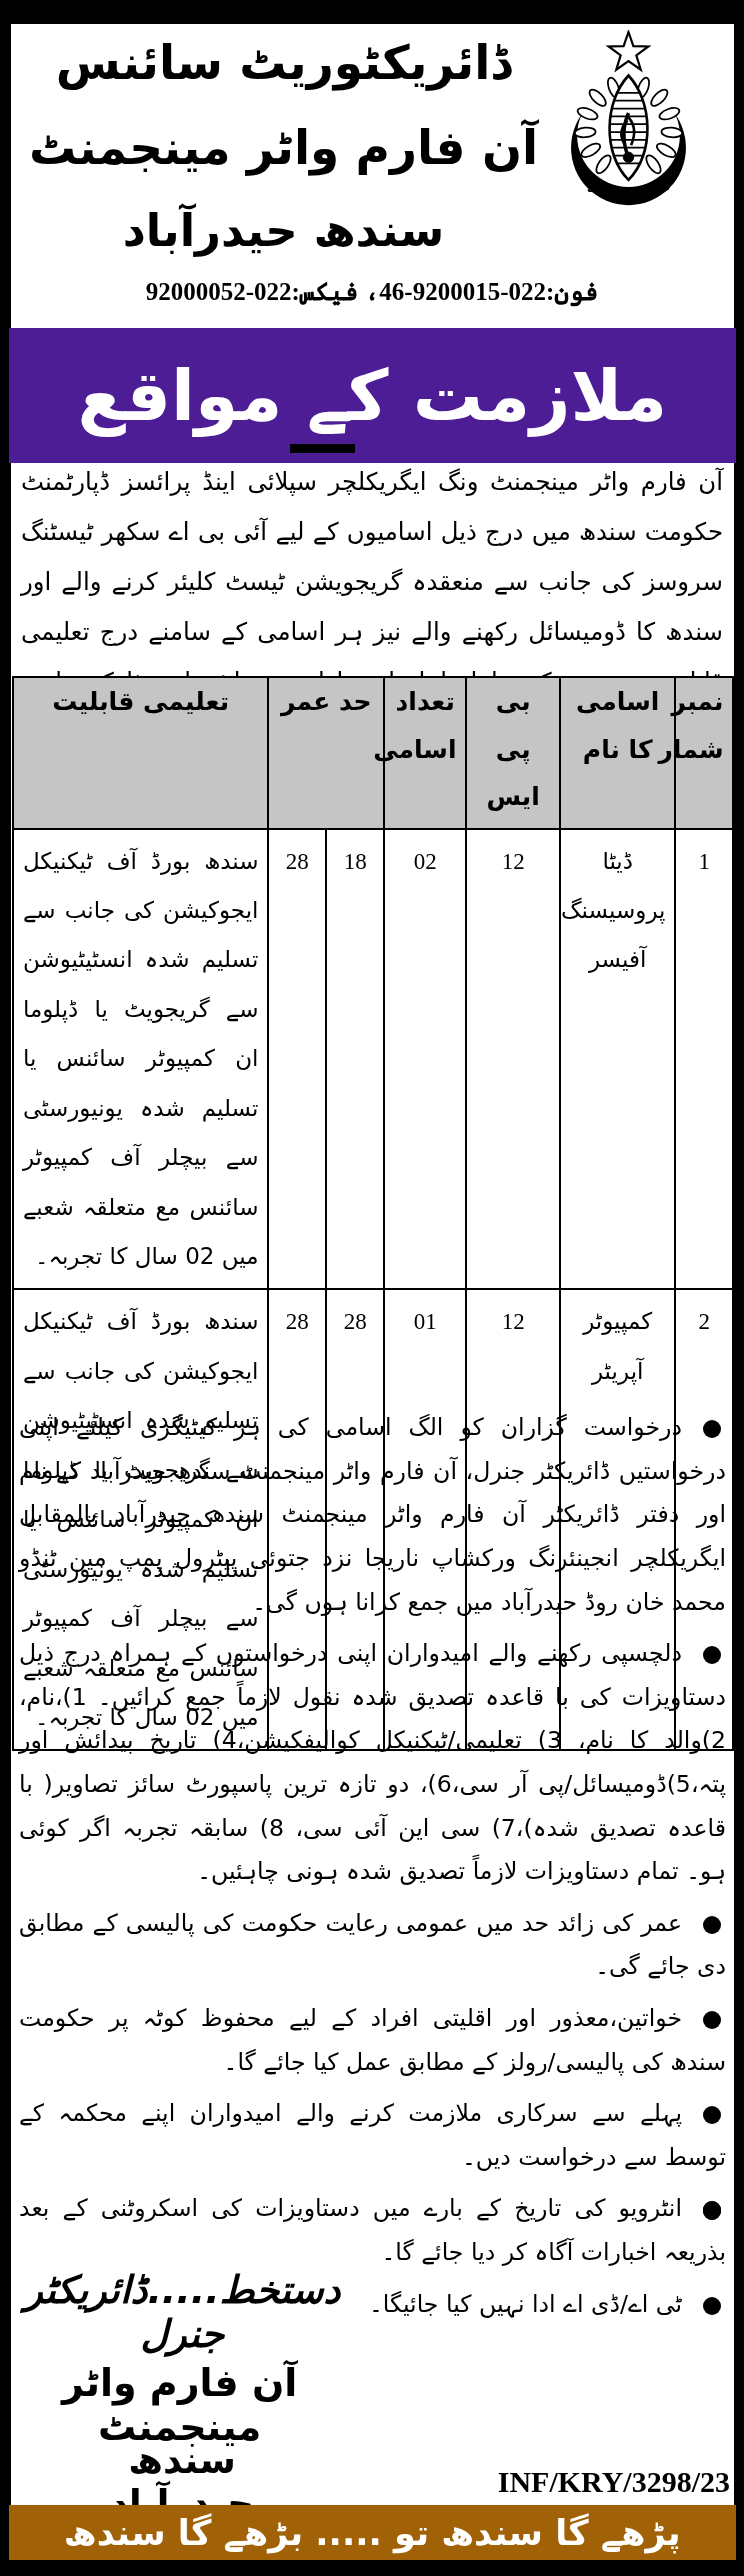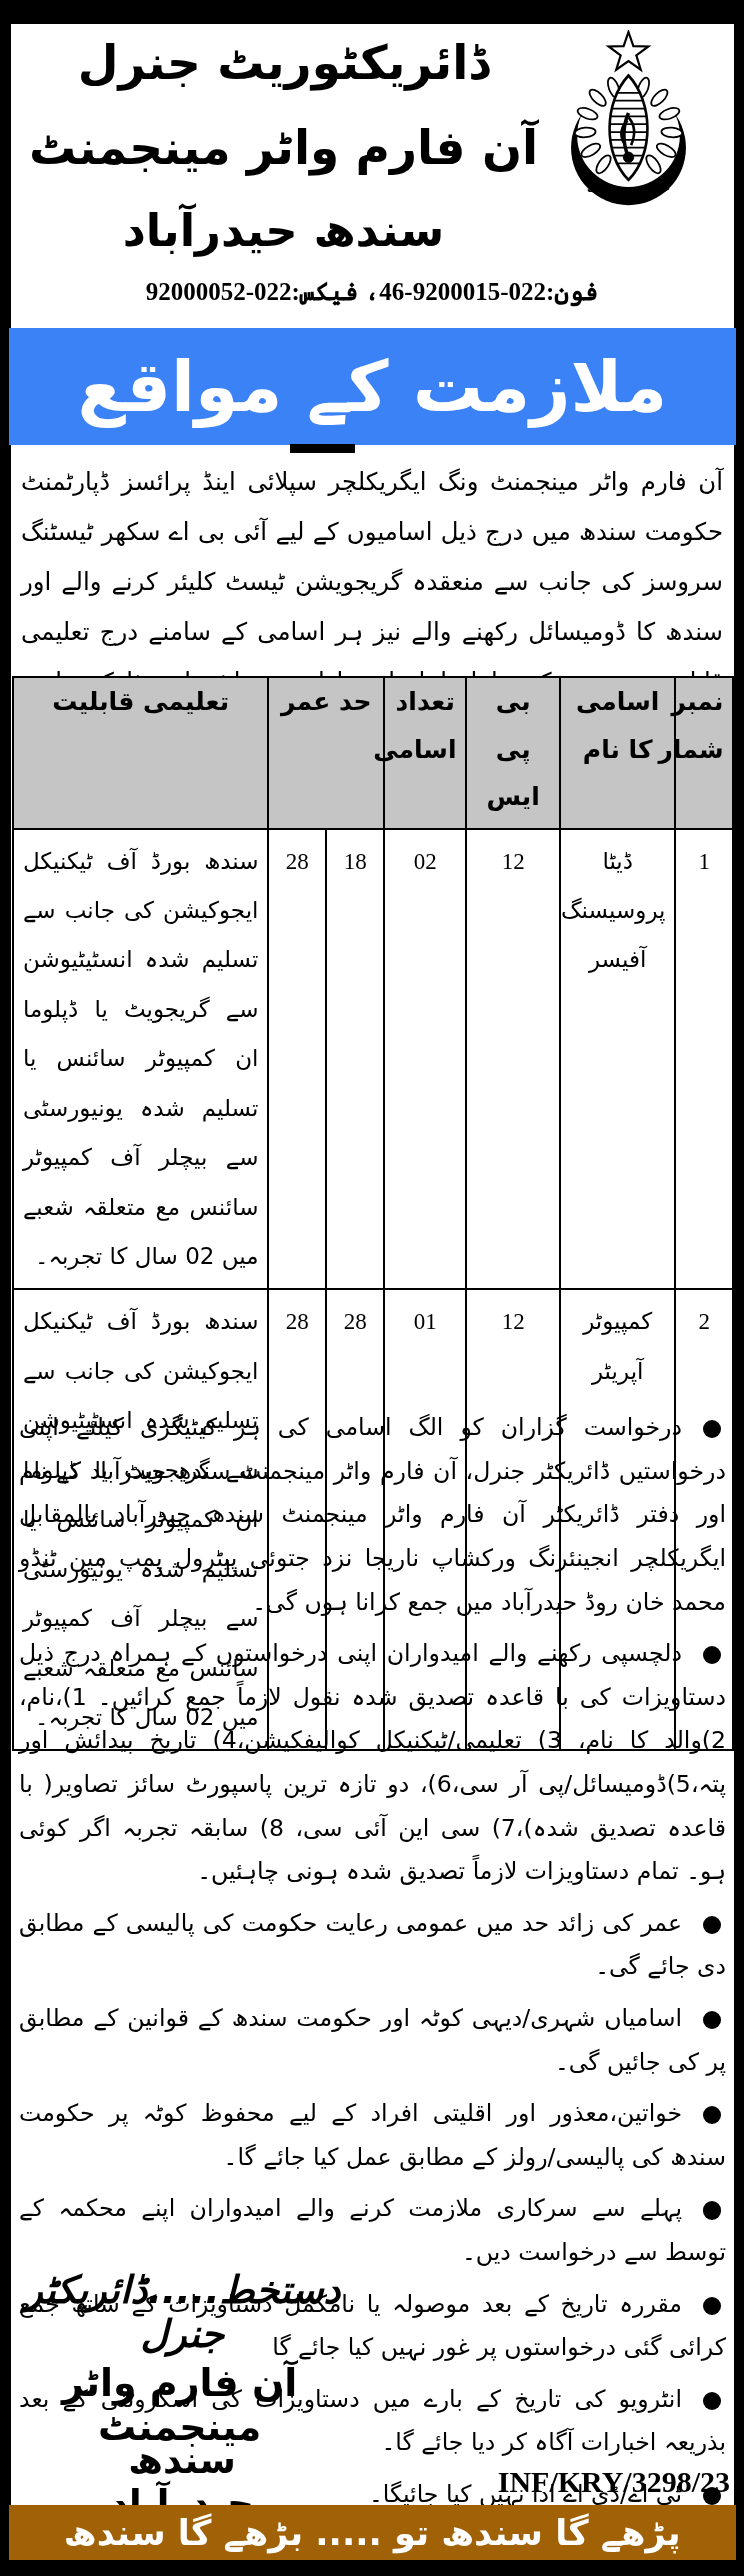--- a/index.html
+++ b/index.html
@@ -15,21 +15,21 @@
   
   .org-line{left:26px;width:515px;text-align:center;font-weight:bold;line-height:1.1;}
   .org1{top:37px;font-size:47px;}
   .org2{top:122px;font-size:47px;}
   .org3{top:206px;font-size:45px;}
   .phone-line{left:21px;top:277px;width:702px;text-align:center;
               font-size:25px;font-weight:bold;font-family:Liberation Serif, serif;}
   .logo-box{top:30px;right:45px;width:141px;height:185px;}
 
   
-  .banner{left:8.7px;top:328px;width:727px;height:117px;background:#3b82f6;color:#fff;
+  .banner{left:8.7px;top:328px;width:727px;height:135px;background:#4c1d95;color:#fff;
           display:flex;align-items:center;justify-content:center;
           font-size:70px;font-weight:bold;}
   .banner-tab{left:290px;top:444px;width:65px;height:8.7px;background:#000;}
 
   
   .intro{left:21px;top:457px;width:702px;font-size:24.4px;line-height:2.05;
          text-align:justify;}
 
   
   table.vac{left:12.2px;top:676px;position:absolute;border-collapse:collapse;
@@ -66,21 +66,21 @@
   svg .ln{stroke:#000;fill:none;}
 </style>
 </head>
 <body>
 
 <div class="abs frame-top"></div>
 <div class="abs frame-bottom"></div>
 <div class="abs frame-left"></div>
 <div class="abs frame-right"></div>
 
-<div class="abs org-line org1">ڈائریکٹوریٹ جنرل</div>
+<div class="abs org-line org1">ڈائریکٹوریٹ سائنس</div>
 <div class="abs org-line org2">آن فارم واٹر مینجمنٹ</div>
 <div class="abs org-line org3">سندھ حیدرآباد</div>
 <div class="abs phone-line">فون:022-9200015-46، فیکس:022-92000052</div>
 
 <div class="abs logo-box">
   <svg width="141" height="185" viewBox="0 0 162 212" xmlns="http://www.w3.org/2000/svg">
 
     <polygon points="81,2 86.6,18.3 103.8,18.6 90,28.9 95.1,45.4 81,35.5 66.9,45.4 72,28.9 58.2,18.6 75.4,18.3" fill="#fff" stroke="#000" stroke-width="2.5"></polygon>
 
     <circle cx="81" cy="135" r="66" fill="#000"></circle>
@@ -171,24 +171,23 @@
     <td class="num">28</td>
     <td class="qual">سندھ بورڈ آف ٹیکنیکل ایجوکیشن کی جانب سے تسلیم شدہ انسٹیٹیوشن سے گریجویٹ یا ڈپلوما ان کمپیوٹر سائنس یا تسلیم شدہ یونیورسٹی سے بیچلر آف کمپیوٹر سائنس مع متعلقہ شعبے میں 02 سال کا تجربہ۔</td>
   </tr>
 </tbody>
   </table>
 
 <div class="abs bullets">
   <div class="bullet"><span class="dot"></span><span>درخواست گزاران کو الگ اسامی کی ہر کیٹیگری کیلئے اپنی درخواستیں ڈائریکٹر جنرل، آن فارم واٹر مینجمنٹ سندھ حیدرآباد کے نام اور دفتر ڈائریکٹر آن فارم واٹر مینجمنٹ سندھ حیدرآباد بالمقابل ایگریکلچر انجینئرنگ ورکشاپ ناریجا نزد جتوئی پیٹرول پمپ مین ٹنڈو محمد خان روڈ حیدرآباد میں جمع کرانا ہوں گی۔</span></div>
   <div class="bullet"><span class="dot"></span><span>دلچسپی رکھنے والے امیدواران اپنی درخواستوں کے ہمراہ درج ذیل دستاویزات کی با قاعدہ تصدیق شدہ نقول لازماً جمع کرائیں۔ 1)،نام، 2)والد کا نام، 3) تعلیمی/ٹیکنیکل کوالیفکیشن،4) تاریخ پیدائش اور پتہ،5)ڈومیسائل/پی آر سی،6)، دو تازہ ترین پاسپورٹ سائز تصاویر( با قاعدہ تصدیق شدہ)،7) سی این آئی سی، 8) سابقہ تجربہ اگر کوئی ہو۔ تمام دستاویزات لازماً تصدیق شدہ ہونی چاہئیں۔</span></div>
   <div class="bullet"><span class="dot"></span><span>عمر کی زائد حد میں عمومی رعایت حکومت کی پالیسی کے مطابق دی جائے گی۔</span></div>
-  <div class="bullet"><span class="dot"></span><span>اسامیاں شہری/دیہی کوٹہ اور حکومت سندھ کے قوانین کے مطابق پر کی جائیں گی۔</span></div>
   <div class="bullet"><span class="dot"></span><span>خواتین،معذور اور اقلیتی افراد کے لیے محفوظ کوٹہ پر حکومت سندھ کی پالیسی/رولز کے مطابق عمل کیا جائے گا۔</span></div>
   <div class="bullet"><span class="dot"></span><span>پہلے سے سرکاری ملازمت کرنے والے امیدواران اپنے محکمہ کے توسط سے درخواست دیں۔</span></div>
-  <div class="bullet"><span class="dot"></span><span>مقررہ تاریخ کے بعد موصولہ یا نامکمل دستاویزات کے ساتھ جمع کرائی گئی درخواستوں پر غور نہیں کیا جائے گا</span></div>
+  <div class="bullet"><span class="dot"></span></div>
   <div class="bullet"><span class="dot"></span><span>انٹرویو کی تاریخ کے بارے میں دستاویزات کی اسکروٹنی کے بعد بذریعہ اخبارات آگاہ کر دیا جائے گا۔</span></div>
   <div class="bullet"><span class="dot"></span><span>ٹی اے/ڈی اے ادا نہیں کیا جائیگا۔</span></div>
 </div>
 
 <div class="abs sig1">دستخط.....ڈائریکٹر جنرل</div>
 <div class="abs sig2">آن فارم واٹر مینجمنٹ</div>
 <div class="abs sig3">سندھ حیدرآباد</div>
 
 <div class="abs ref">INF/KRY/3298/23</div>
 

